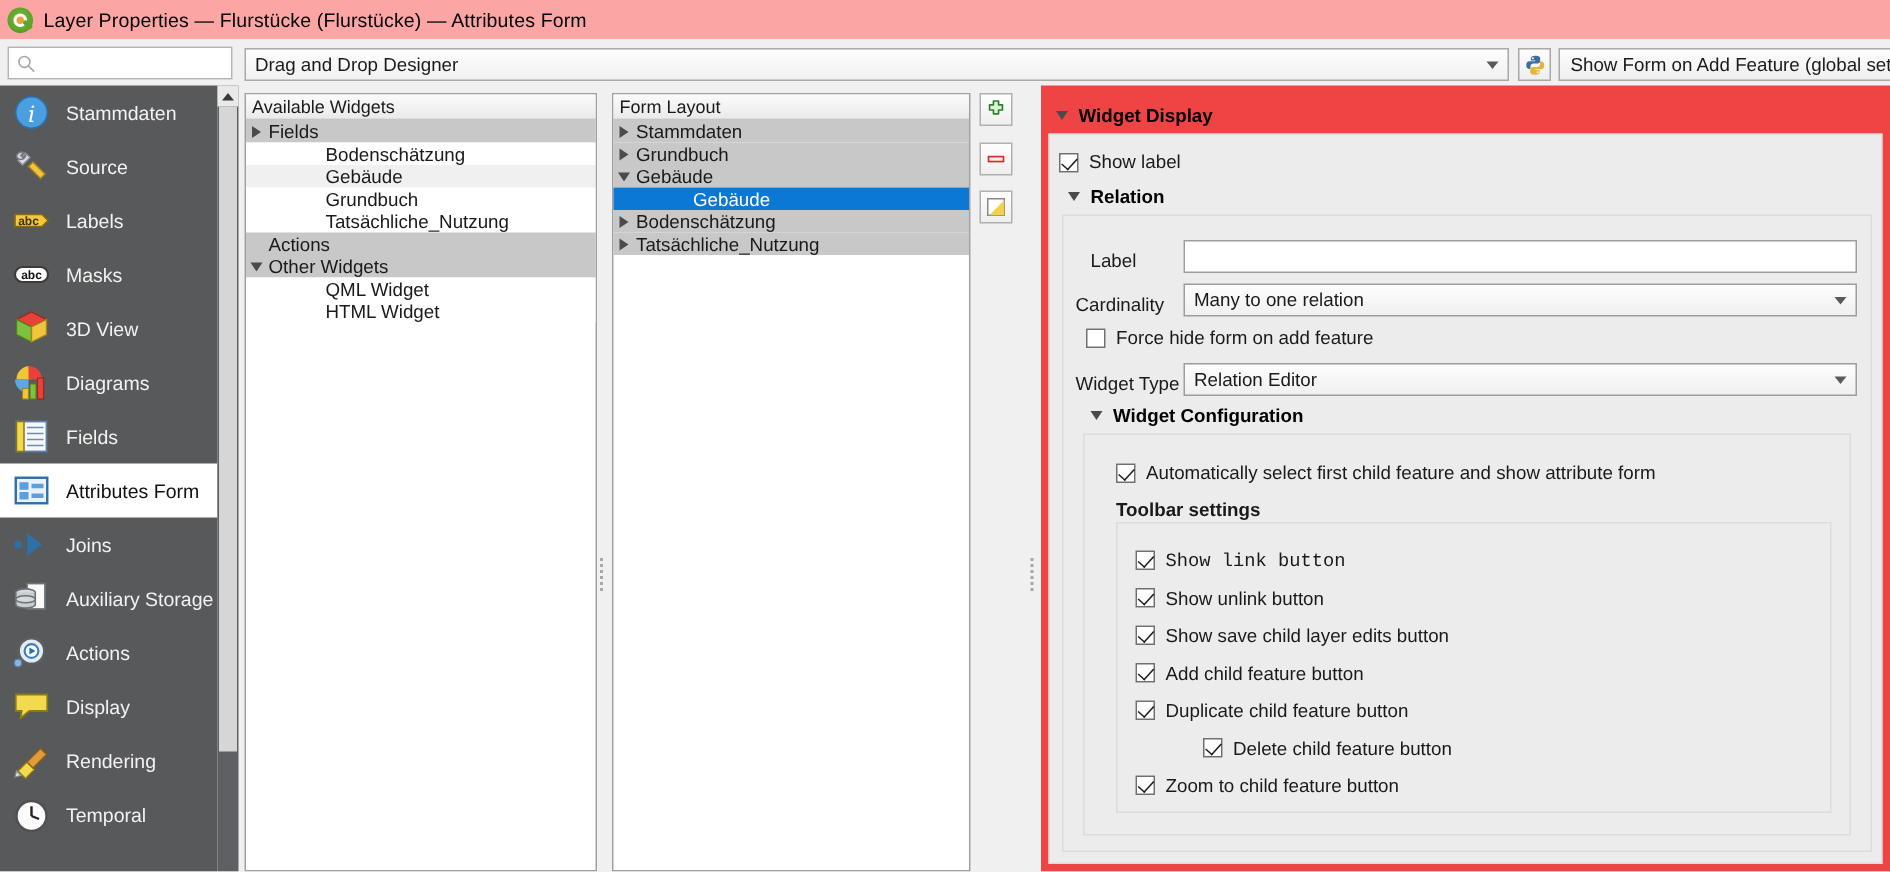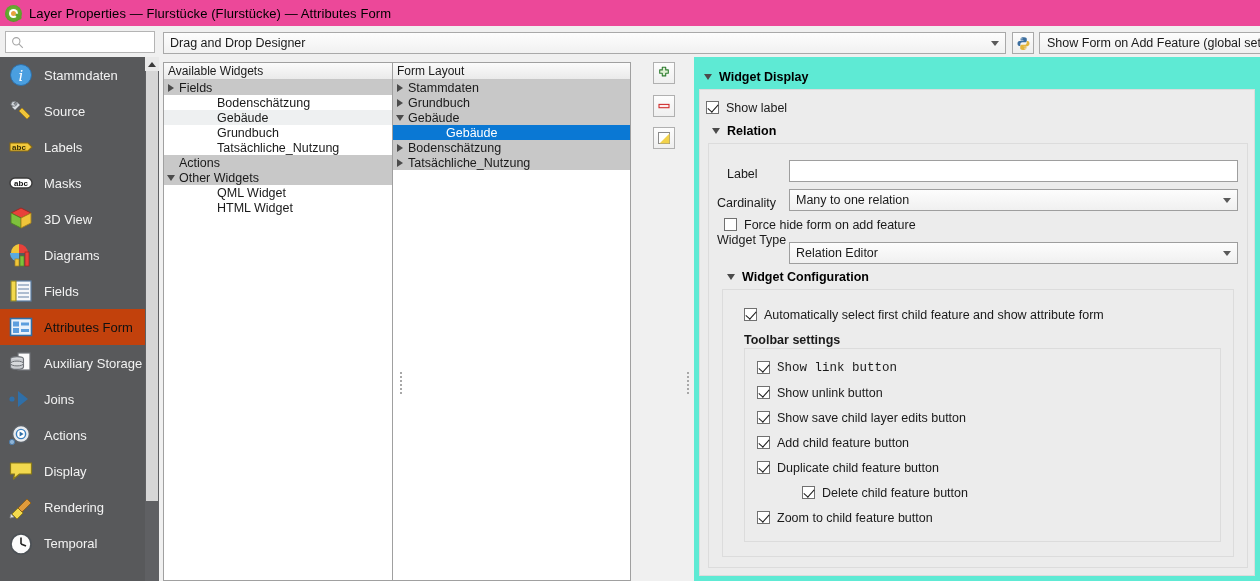--- a/index.html
+++ b/index.html
@@ -10,21 +10,21 @@
     font-family: "Liberation Sans", sans-serif;
     font-size: 12.5px;
     color: #1a1a1a;
     background: #f0f0f0;
   }
   #app { position: relative; width: 1260px; height: 581px; background: #f0f0f0; }
 
   
   #titlebar {
     position: absolute; left: 0; top: 0; width: 1260px; height: 26px;
-    background: #ec4899; display: flex; align-items: center; padding-left: 5px;
+    background: #fca5a5; display: flex; align-items: center; padding-left: 5px;
   }
   #title-text { font-size: 13px; color: #000; margin-left: 7px; letter-spacing: .1px; }
   .qgis-icon { width: 17px; height: 17px; position: relative; display:inline-block; }
   .qgis-icon .ring {
     position:absolute; left:0; top:0; width:17px; height:17px; border-radius:50%;
     background: radial-gradient(circle at 50% 45%, #7cbb3a 0%, #5ea32b 62%, #3f7a1b 100%);
   }
   .qgis-icon .inner {
     position:absolute; left:4px; top:4px; width:9px; height:9px; border-radius:50%;
     background:#fff;
@@ -52,21 +52,21 @@
 
   
   #sidebar {
     position:absolute; left:0; top:57px; width:145px; height:524px;
     background:#58595b; overflow:hidden;
   }
   .side-item {
     height:36px; display:flex; align-items:center; padding-left:8px;
     color:#f2f2f2; font-size:13px; cursor:default;
   }
-  .side-item.active { background:#c2410c; color:#111; }
+  .side-item.active { background:#ffffff; color:#111; }
   .side-ico { width:26px; height:26px; margin-right:10px; flex:0 0 26px; position:relative; }
   .side-label { white-space:nowrap; }
 
   
   #side-scroll {
     position:absolute; left:145px; top:57px; width:14px; height:524px; background:#5f6063;
   }
   #side-scroll .arrow-up {
     position:absolute; left:0; top:0; width:14px; height:14px; background:#e9e9e9;
     display:flex; align-items:center; justify-content:center;
@@ -97,21 +97,21 @@
   
   .panel-box {
     position:absolute; background:#fff; border:1px solid #a0a0a0;
   }
   .panel-head {
     height:17px; background:linear-gradient(#fbfbfb,#eaeaea);
     border-bottom:1px solid #c6c6c6; font-size:12px; padding-left:4px;
     display:flex; align-items:center; color:#1a1a1a;
   }
   #avail-panel { left:163px; top:62px; width:235px; height:519px; }
-  #form-panel  { left:392px; top:62px; width:239px; height:519px; }
+  #form-panel  { left:408px; top:62px; width:239px; height:519px; }
 
   .tree { position:relative; }
   .trow {
     height:15px; display:flex; align-items:center; font-size:12.5px;
     white-space:nowrap; cursor:default; position:relative;
   }
   .trow .twist {
     width:14px; flex:0 0 14px; display:flex; align-items:center; justify-content:center;
   }
   .trow .tlabel { padding-left:1px; }
@@ -134,29 +134,29 @@
   #btn-add  { left:653px; top:62px; }
   #btn-del  { left:653px; top:95px; }
   #btn-edit { left:653px; top:127px; }
 
   
   .splitter-dots { position:absolute; display:flex; flex-direction:column; gap:2px; }
   .splitter-dots i { width:2px; height:2px; background:#a8a8a8; display:block; }
 
   
   #right-pane {
-    position:absolute; left:694px; top:57px; width:566px; height:524px; background:#5eead4;
+    position:absolute; left:694px; top:57px; width:566px; height:524px; background:#ef4444;
     overflow:hidden;
   }
   .section-header {
     display:flex; align-items:center; font-weight:bold; font-size:12.5px; color:#000;
   }
   .section-header .tri-down { margin-right:7px; }
   .group-box { border:1px solid #dcdcdc; background:#ececec; }
-  .check-row { display:flex; align-items:flex-start; font-size:12.5px; }
+  .check-row { display:flex; align-items:center; font-size:12.5px; }
   .cbox {
     width:13px; height:13px; border:1px solid #707070; background:#fff;
     margin-right:7px; flex:0 0 13px; position:relative;
   }
   .cbox.checked::after {
     content:""; position:absolute; left:3px; top:0px; width:5px; height:9px;
     border:solid #1a1a1a; border-width:0 1.7px 1.7px 0; transform:rotate(42deg);
   }
   .field-label { font-size:12.5px; color:#1a1a1a; }
   .text-input {
@@ -261,33 +261,33 @@
             <rect x="2.5" y="4.5" width="21" height="17" fill="#eaf2fb" stroke="#2f6fa8" stroke-width="1.6"></rect>
                 <rect x="5" y="7.5" width="6" height="5" fill="#5d9ede"></rect>
                 <rect x="5" y="14" width="6" height="5" fill="#5d9ede"></rect>
                 <rect x="13" y="8.5" width="8" height="3" fill="#5d9ede"></rect>
                 <rect x="13" y="15" width="8" height="3" fill="#5d9ede"></rect>
           </svg></span>
         <span class="side-label">Attributes Form</span>
       </div>
       <div class="side-item">
         <span class="side-ico"><svg width="26" height="26" viewBox="0 0 26 26">
+            <circle cx="4" cy="13" r="2.6" fill="#2f6fa8"></circle>
+                <path d="M10 5l10 8-10 8z" fill="#2f6fa8"></path>
+          </svg></span>
+        <span class="side-label">Joins</span>
+      </div>
+      <div class="side-item">
+        <span class="side-ico"><svg width="26" height="26" viewBox="0 0 26 26">
             <rect x="10" y="3" width="12" height="17" fill="#fbfbfb" stroke="#6e7277" stroke-width="1.2"></rect>
                 <ellipse cx="9" cy="9" rx="6.5" ry="2.4" fill="#d7dadd" stroke="#6e7277" stroke-width="1.1"></ellipse>
                 <path d="M2.5 9v8c0 1.3 2.9 2.4 6.5 2.4s6.5-1.1 6.5-2.4V9" fill="#c9ccd0" stroke="#6e7277" stroke-width="1.1"></path>
                 <ellipse cx="9" cy="13.5" rx="6.5" ry="2.4" fill="#d7dadd" stroke="#6e7277" stroke-width="1"></ellipse>
           </svg></span>
         <span class="side-label">Auxiliary Storage</span>
-      </div>
-      <div class="side-item">
-        <span class="side-ico"><svg width="26" height="26" viewBox="0 0 26 26">
-            <circle cx="4" cy="13" r="2.6" fill="#2f6fa8"></circle>
-                <path d="M10 5l10 8-10 8z" fill="#2f6fa8"></path>
-          </svg></span>
-        <span class="side-label">Joins</span>
       </div>
       <div class="side-item">
         <span class="side-ico"><svg width="26" height="26" viewBox="0 0 26 26">
             <circle cx="13" cy="12" r="8.5" fill="#e8ebee" stroke="#5b6066" stroke-width="1.6"></circle>
                 <circle cx="13" cy="12" r="4.6" fill="#fff" stroke="#3a7fbf" stroke-width="1.4"></circle>
                 <path d="M11.6 9.6l4 2.4-4 2.4z" fill="#2f6fa8"></path>
                 <circle cx="4" cy="20" r="2.6" fill="#8fb4d6" stroke="#4b7ba8" stroke-width="1"></circle>
           </svg></span>
         <span class="side-label">Actions</span>
       </div>
@@ -485,21 +485,21 @@
     <div class="combo" style="position:absolute; left:95px; top:132px; width:449px;">
       <span>Many to one relation</span>
       <span class="caret"></span>
     </div>
 
     <div class="check-row" style="position:absolute; left:30px; top:161px;">
       <span class="cbox"></span>
       <span>Force hide form on add feature</span>
     </div>
 
-    <div class="field-label" style="position:absolute; left:23px; top:176px;">Widget Type</div>
+    <div class="field-label" style="position:absolute; left:23px; top:192px;">Widget Type</div>
     <div class="combo" style="position:absolute; left:95px; top:185px; width:449px;">
       <span>Relation Editor</span>
       <span class="caret"></span>
     </div>
 
     <div class="section-header" style="position:absolute; left:33px; top:213px;">
       <span class="tri tri-down"></span>
       <span>Widget Configuration</span>
     </div>
 

